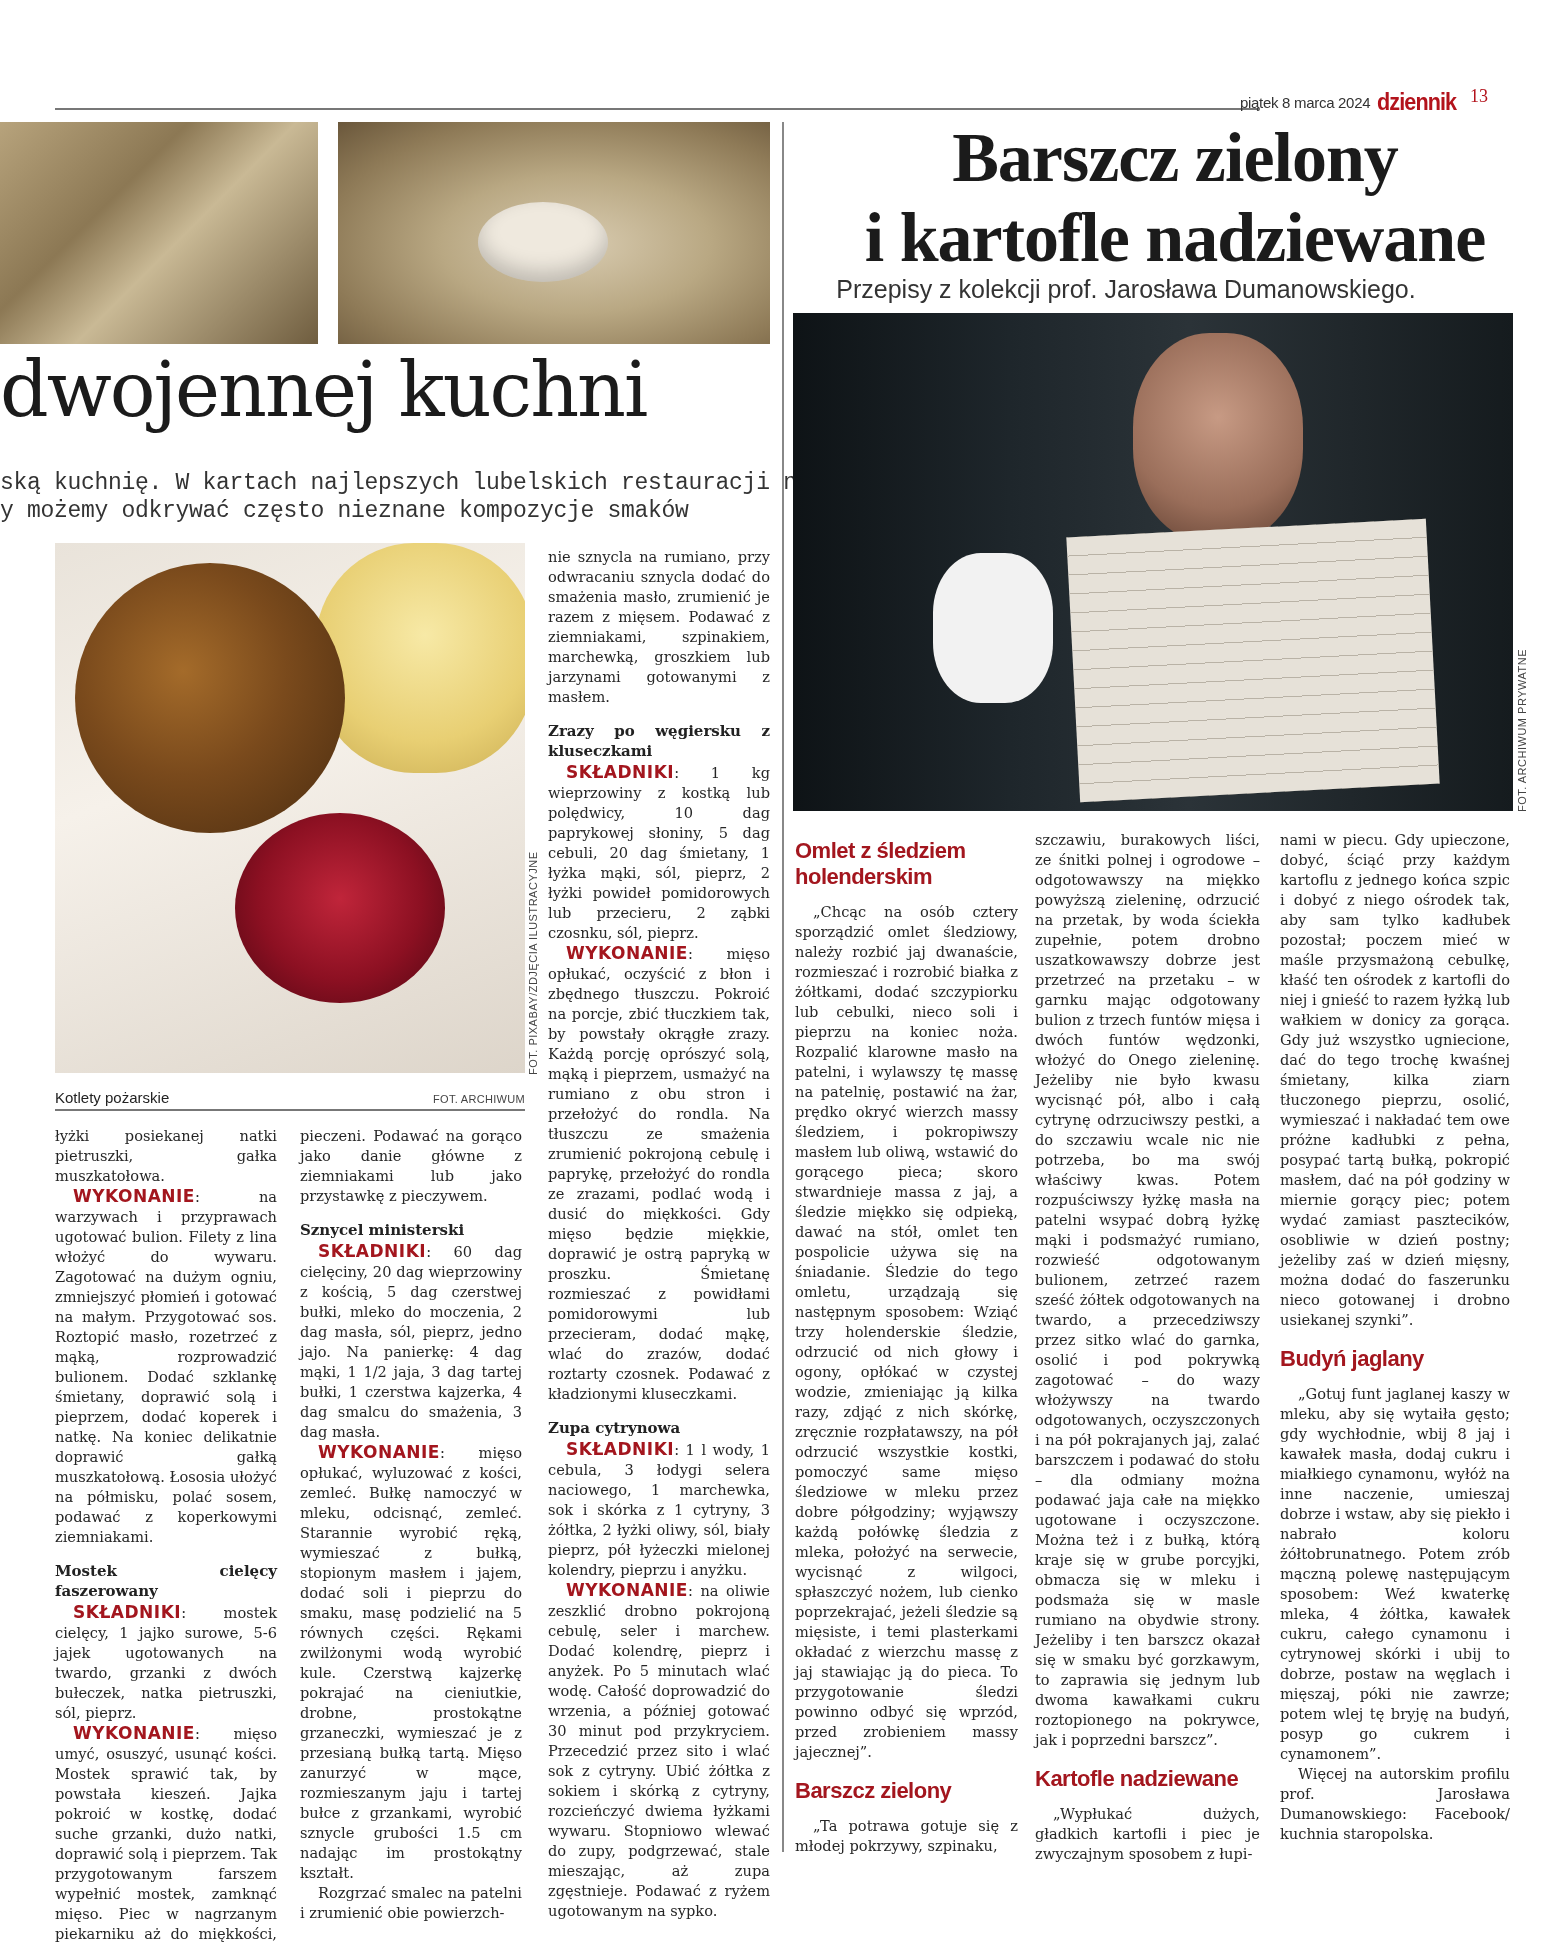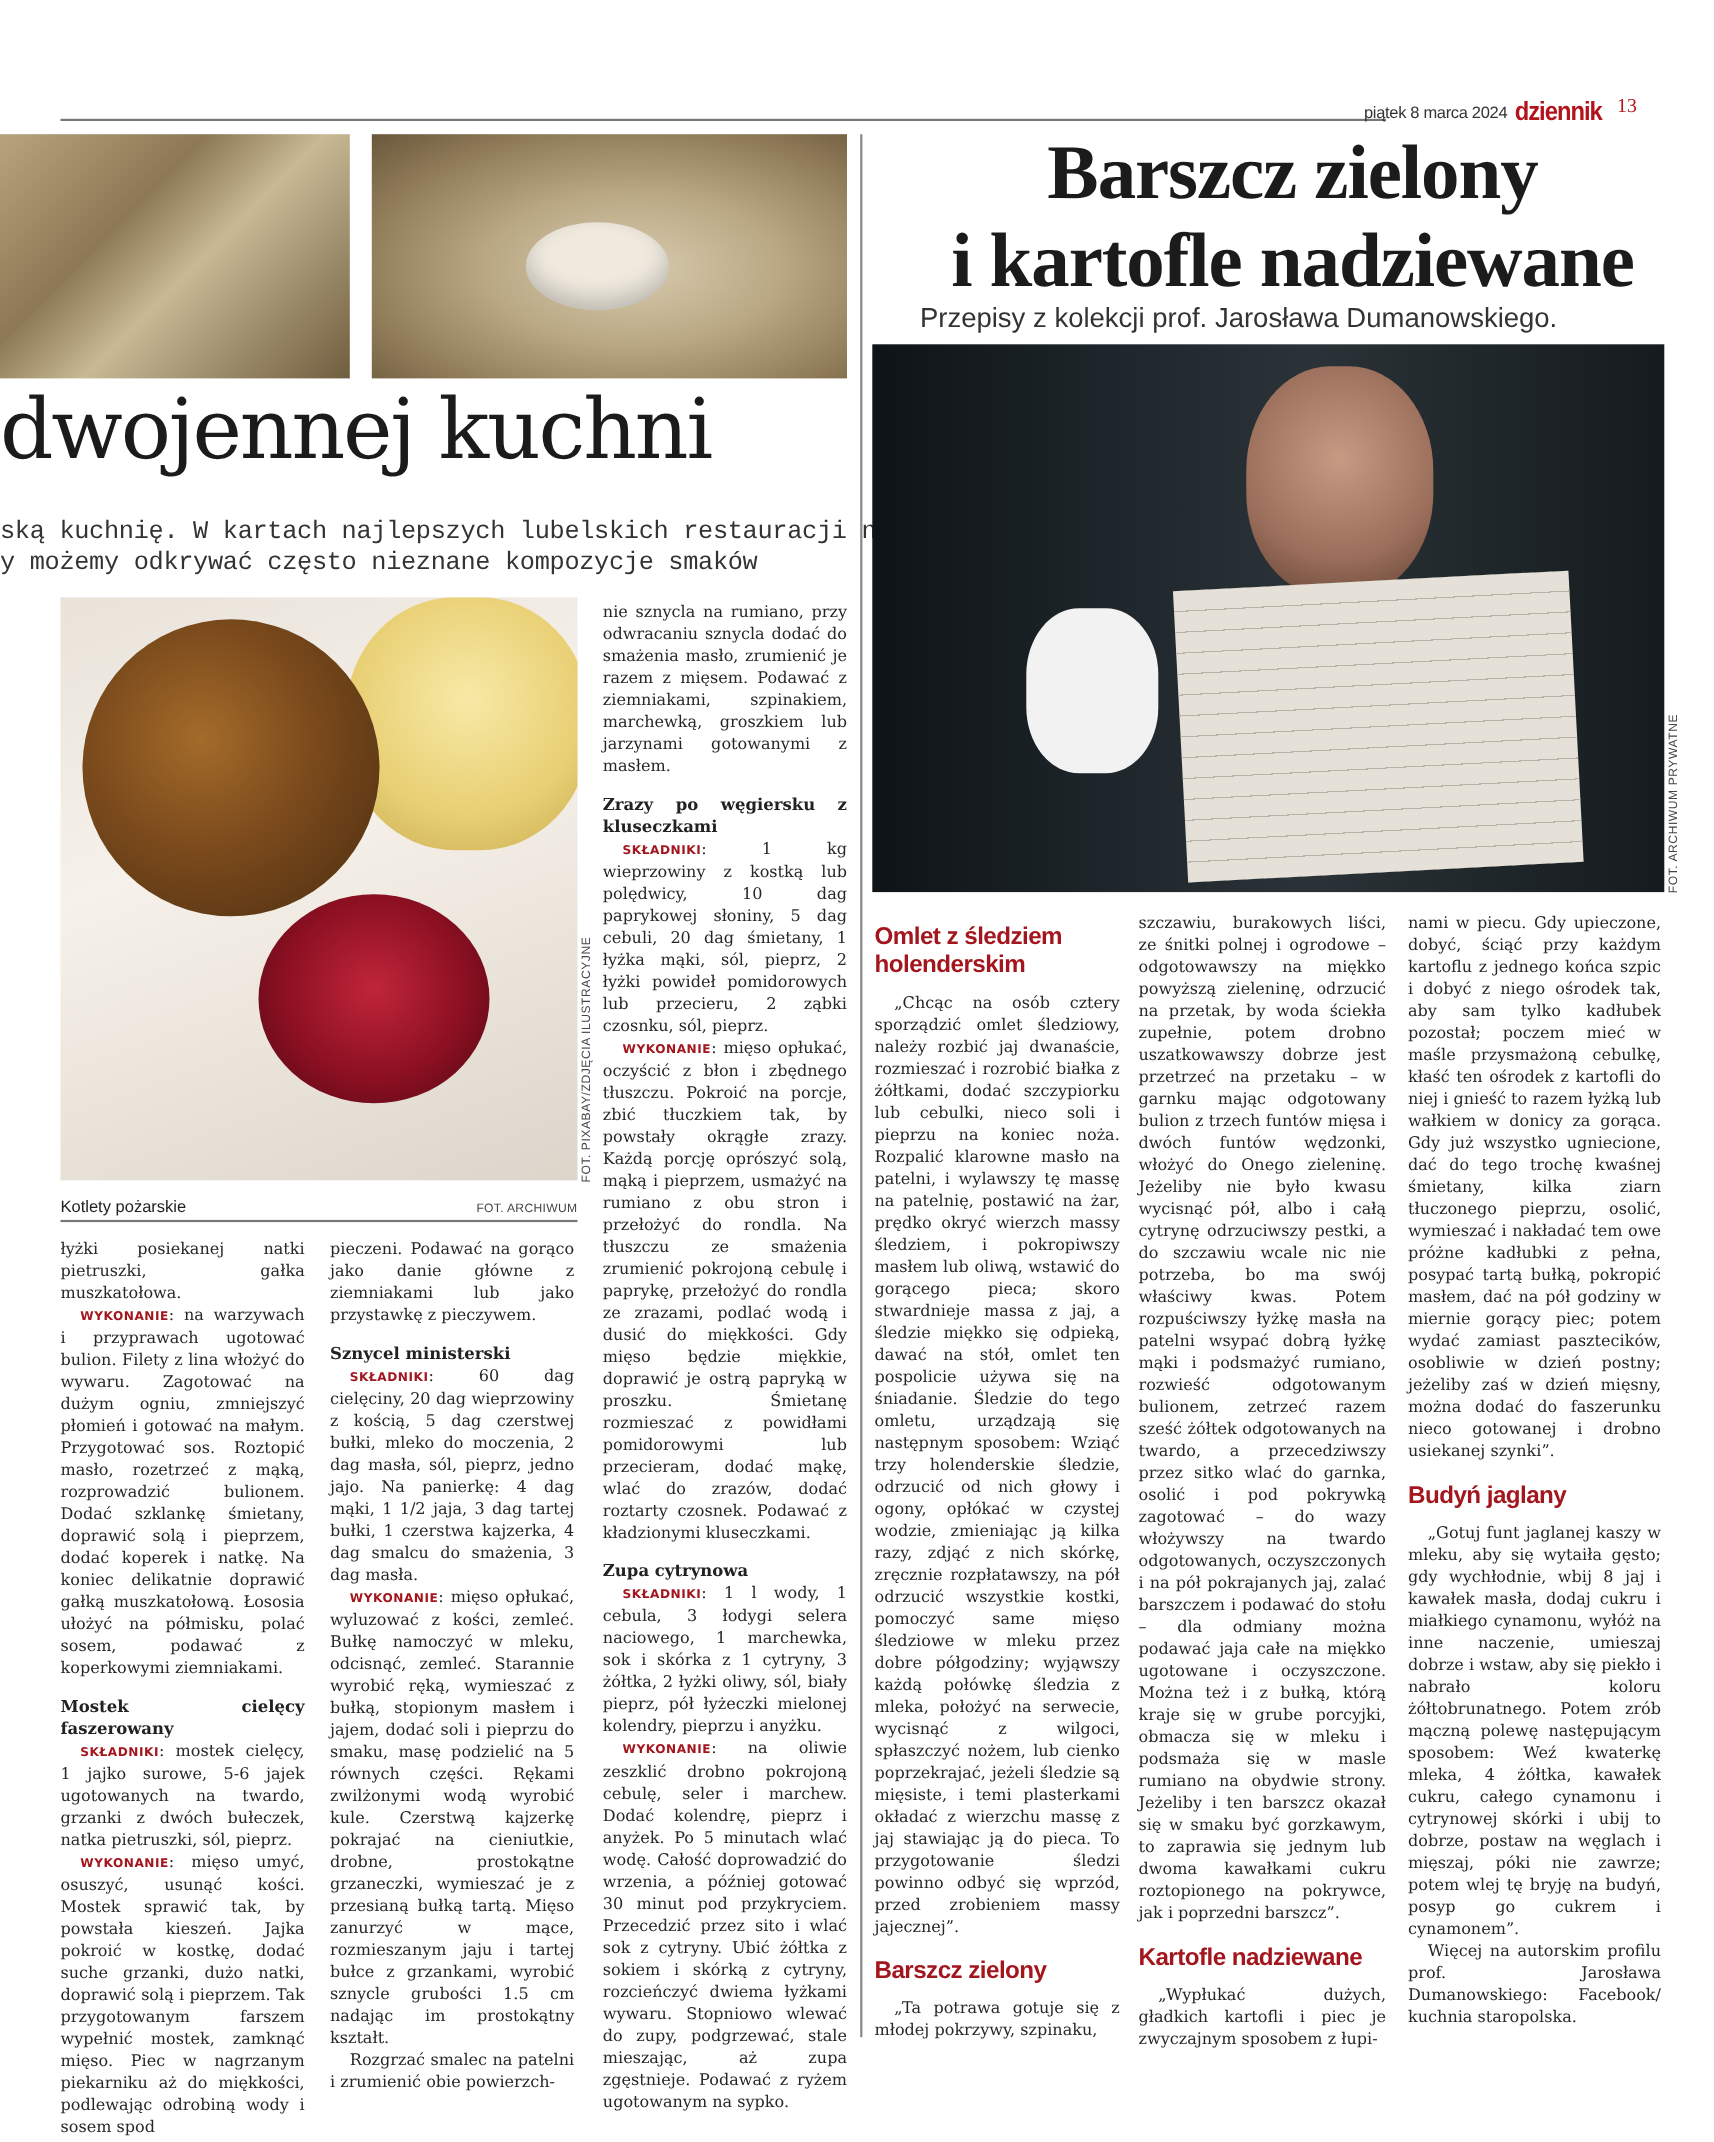--- a/index.html
+++ b/index.html
@@ -48,21 +48,21 @@
 
   .col-divider { position: absolute; left: 782px; top: 122px; width: 2px; height: 1730px; background: #888; }
 
   
   .col { position: absolute; font-family: "DejaVu Serif", serif; font-size: 14.6px; line-height: 20px; color: #262626; text-align: justify; hyphens: manual; }
   .col p { text-indent: 18px; margin: 0; }
   .col p.noindent { text-indent: 0; }
   .col h4 { font-family: "DejaVu Serif", serif; font-weight: bold; font-size: 15px; line-height: 20px; margin: 14px 0 1px 0; color: #222; }
   .col h3 { font-family: Liberation Sans, sans-serif; font-weight: bold; font-size: 22px; line-height: 26px; color: #a3161e; margin: 16px 0 12px 0; letter-spacing: -0.5px; text-align: left; }
   .col h3.first { margin-top: 0; }
-  .kw { font-family: "DejaVu Sans", sans-serif; font-weight: bold; color: #a3161e; letter-spacing: 0.5px; font-size: 11px; }
+  .kw { font-family: "DejaVu Sans", sans-serif; font-weight: bold; color: #a3161e; letter-spacing: 0.5px; font-size: 17px; }
 </style>
 </head>
 <body>
 
 <div class="top-rule"></div>
 <div class="date">piątek 8 marca 2024</div>
 <div class="logo">dziennik</div>
 <div class="page-num">13</div>
 
 <div class="img-bread"></div>

